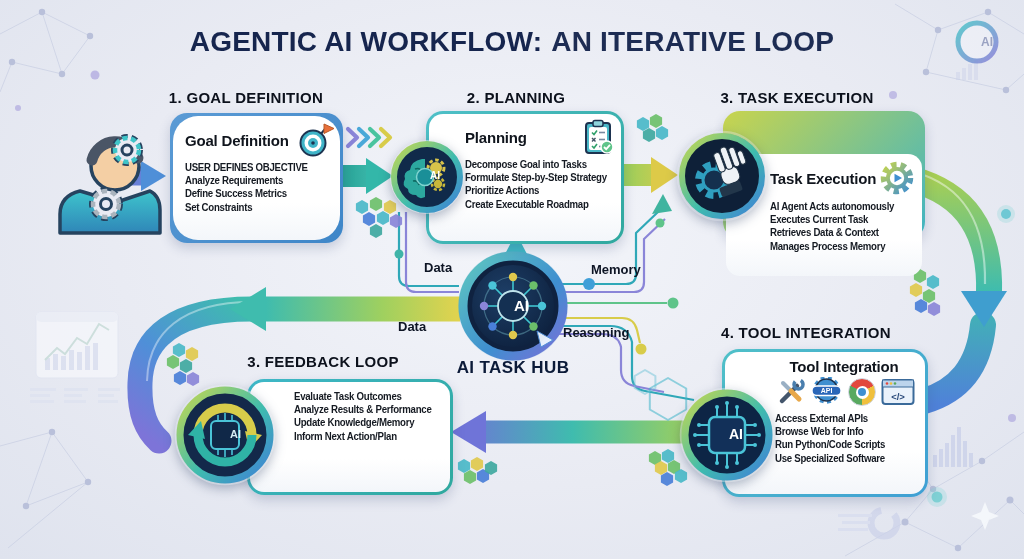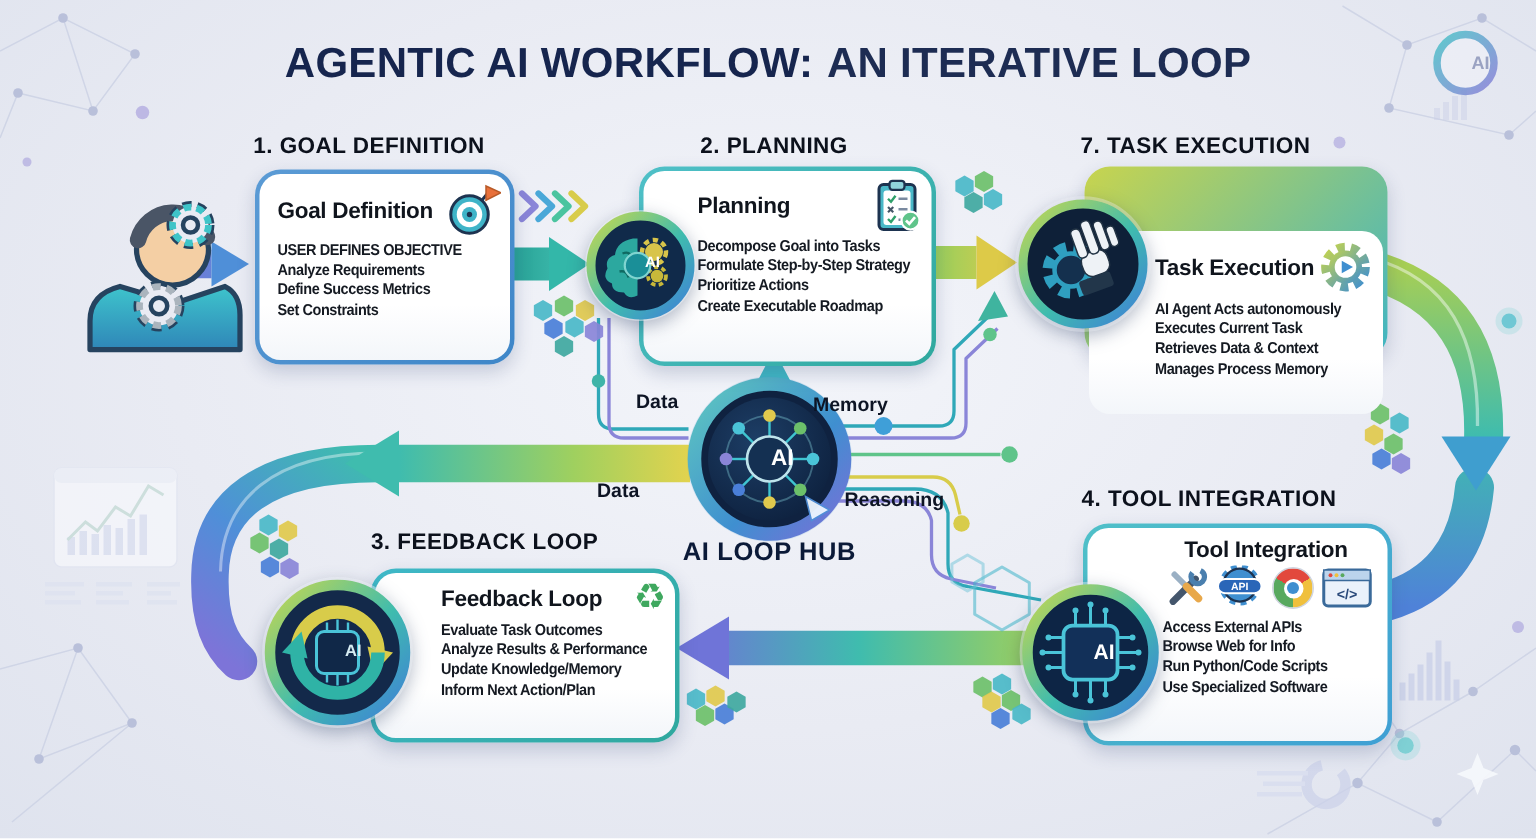--- a/index.html
+++ b/index.html
@@ -16,21 +16,21 @@
     text-align:center;letter-spacing:.3px;width:200px;z-index:4;white-space:nowrap;}
   .card{position:absolute;border-radius:17px;padding:3px;z-index:3;
     box-shadow:0 5px 12px rgba(50,70,120,.22);}
   .card .in{background:linear-gradient(180deg,#ffffff 70%,#f3f6fa);border-radius:14px;
     width:100%;height:100%;box-sizing:border-box;}
   .trow{display:flex;align-items:center;justify-content:space-between;}
   .btitle{font-size:15px;font-weight:800;color:#10151d;letter-spacing:-.2px;white-space:nowrap;}
   .lines{margin-top:3px;font-size:10.5px;font-weight:700;color:#151a22;letter-spacing:-.3px;
     line-height:1.26;transform:scaleX(.92);transform-origin:0 50%;white-space:nowrap;}
   #box1{left:170px;top:113px;width:167px;height:124px;background:linear-gradient(135deg,#5b9bd5,#3e86c8);}
-  #box1 .in{padding:6px 6px 6px 12px;}
+  #box1 .in{padding:6px 6px 6px 12px;border-radius:25px;}
   #box2{left:426px;top:111px;width:192px;height:127px;background:linear-gradient(135deg,#4fc0c8,#2fa89e);}
   #box2 .in{padding:5px 6px 5px 36px;}
   #box3{left:723px;top:111px;width:196px;height:122px;background:linear-gradient(135deg,#c8d44e,#3fb4c4);}
   #box3 .in{padding:5px 6px 5px 44px;margin-top:40px;}
   #box4{left:722px;top:349px;width:200px;height:142px;background:linear-gradient(135deg,#4fc0c8,#3f9fd4);}
   #box4 .in{padding:6px 6px 0 50px;}
   #box5{left:247px;top:379px;width:200px;height:110px;background:linear-gradient(135deg,#3fb8c8,#2fa89e);}
   #box5 .in{padding:5px 6px 5px 44px;}
   .irow{display:flex;gap:5px;align-items:center;margin-top:2px;}
   .chrome{width:26px;height:26px;border-radius:50%;position:relative;border:1px solid #cfd5e0;
@@ -340,21 +340,21 @@
         <circle cx="106" cy="204" r="5.5" fill="#e9ebf3" stroke="#26435f" stroke-width="3"></circle>
       </g>
     </g>
   </svg>
 
   <div class="main-title">
     <span class="t1">AGENTIC AI WORKFLOW:</span><span class="t2">AN ITERATIVE LOOP</span>
   </div>
   <div class="hdr" style="left:146px;top:89px;">1. GOAL DEFINITION</div>
   <div class="hdr" style="left:416px;top:89px;">2. PLANNING</div>
-  <div class="hdr" style="left:697px;top:89px;">7. TASK EXECUTION</div>
+  <div class="hdr" style="left:697px;top:89px;">3. TASK EXECUTION</div>
   <div class="hdr" style="left:706px;top:324px;">4. TOOL INTEGRATION</div>
   <div class="hdr" style="left:223px;top:353px;">3. FEEDBACK LOOP</div>
 
   <div class="card" id="box1">
     <div class="in">
       <div class="trow">
         <span class="btitle">Goal Definition</span>
         <svg width="36" height="36" viewBox="0 0 36 36">
           <line x1="17" y1="19" x2="27" y2="7" stroke="#1d3350" stroke-width="2"></line>
           <polygon points="26,2 36,6.5 26,11.5" fill="#e8703a" stroke="#b85a28" stroke-width="1"></polygon>
@@ -451,24 +451,20 @@
         <div>Access External APIs</div>
         <div>Browse Web for Info</div>
         <div>Run Python/Code Scripts</div>
         <div>Use Specialized Software</div>
       </div>
     </div>
   </div>
 
   <div class="card" id="box5">
     <div class="in">
-      <div class="trow">
-        <span class="btitle">Feedback Loop</span>
-        <span class="recycle">♻</span>
-      </div>
       <div class="lines">
         <div>Evaluate Task Outcomes</div>
         <div>Analyze Results &amp; Performance</div>
         <div>Update Knowledge/Memory</div>
         <div>Inform Next Action/Plan</div>
       </div>
     </div>
   </div>
 
   <svg class="badge" style="left:387px;top:137px;" width="80" height="80" viewBox="0 0 80 80">
@@ -548,24 +544,24 @@
         <line x1="52" y1="66" x2="52" y2="74"></line>
         <line x1="59" y1="66" x2="59" y2="72"></line>
     </g>
   </svg>
 
   <svg class="badge" style="left:953px;top:18px;filter:none;opacity:.85;" width="48" height="48" viewBox="0 0 48 48">
     <circle cx="24" cy="24" r="19" fill="rgba(250,251,254,.4)" stroke="url(#gRingWm)" stroke-width="5"></circle>
   </svg>
 
   <div class="plabel" style="left:424px;top:260px;">Data</div>
-  <div class="plabel" style="left:542px;top:262px;">Memory</div>
+  <div class="plabel" style="left:591px;top:262px;">Memory</div>
   <div class="plabel" style="left:398px;top:319px;">Data</div>
   <div class="plabel" style="left:563px;top:325px;">Reasoning</div>
-  <div class="hub-label">AI LOOP HUB</div>
+  <div class="hub-label">AI TASK HUB</div>
 
   <div class="ai-chip" id="ai-hub">AI</div>
   <div class="ai-chip" id="ai-planning">AI</div>
   <div class="ai-chip" id="ai-tool">AI</div>
   <div class="ai-chip" id="ai-feedback">AI</div>
   <div class="ai-chip" id="ai-watermark">AI</div>
 
 </div>
 
 </body></html>

